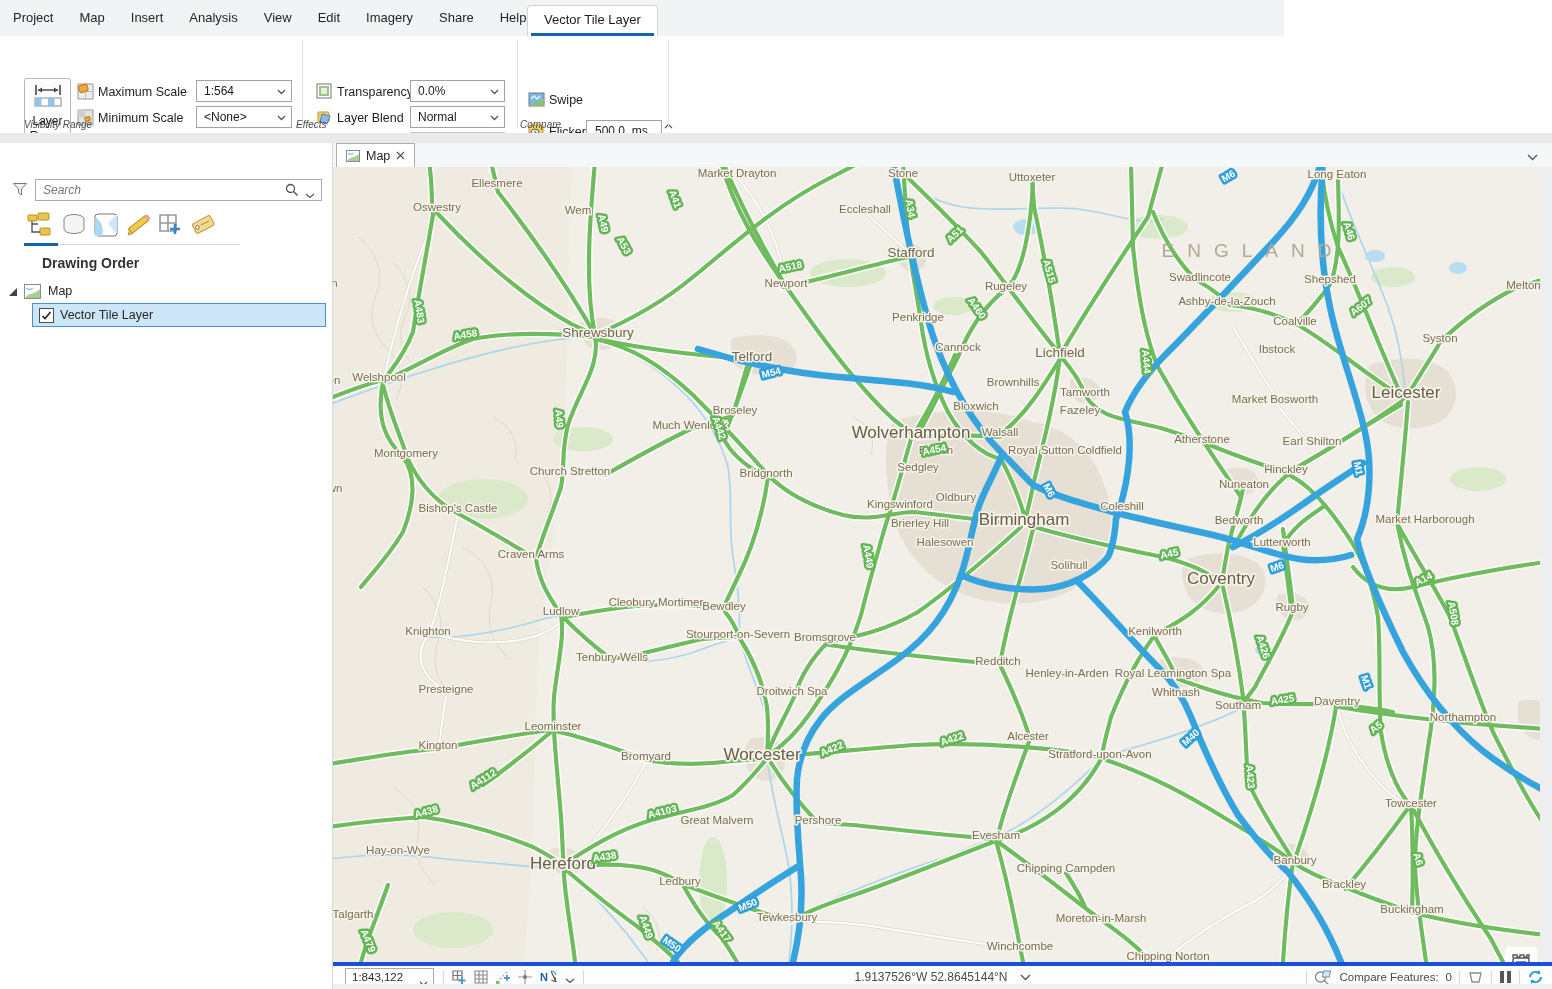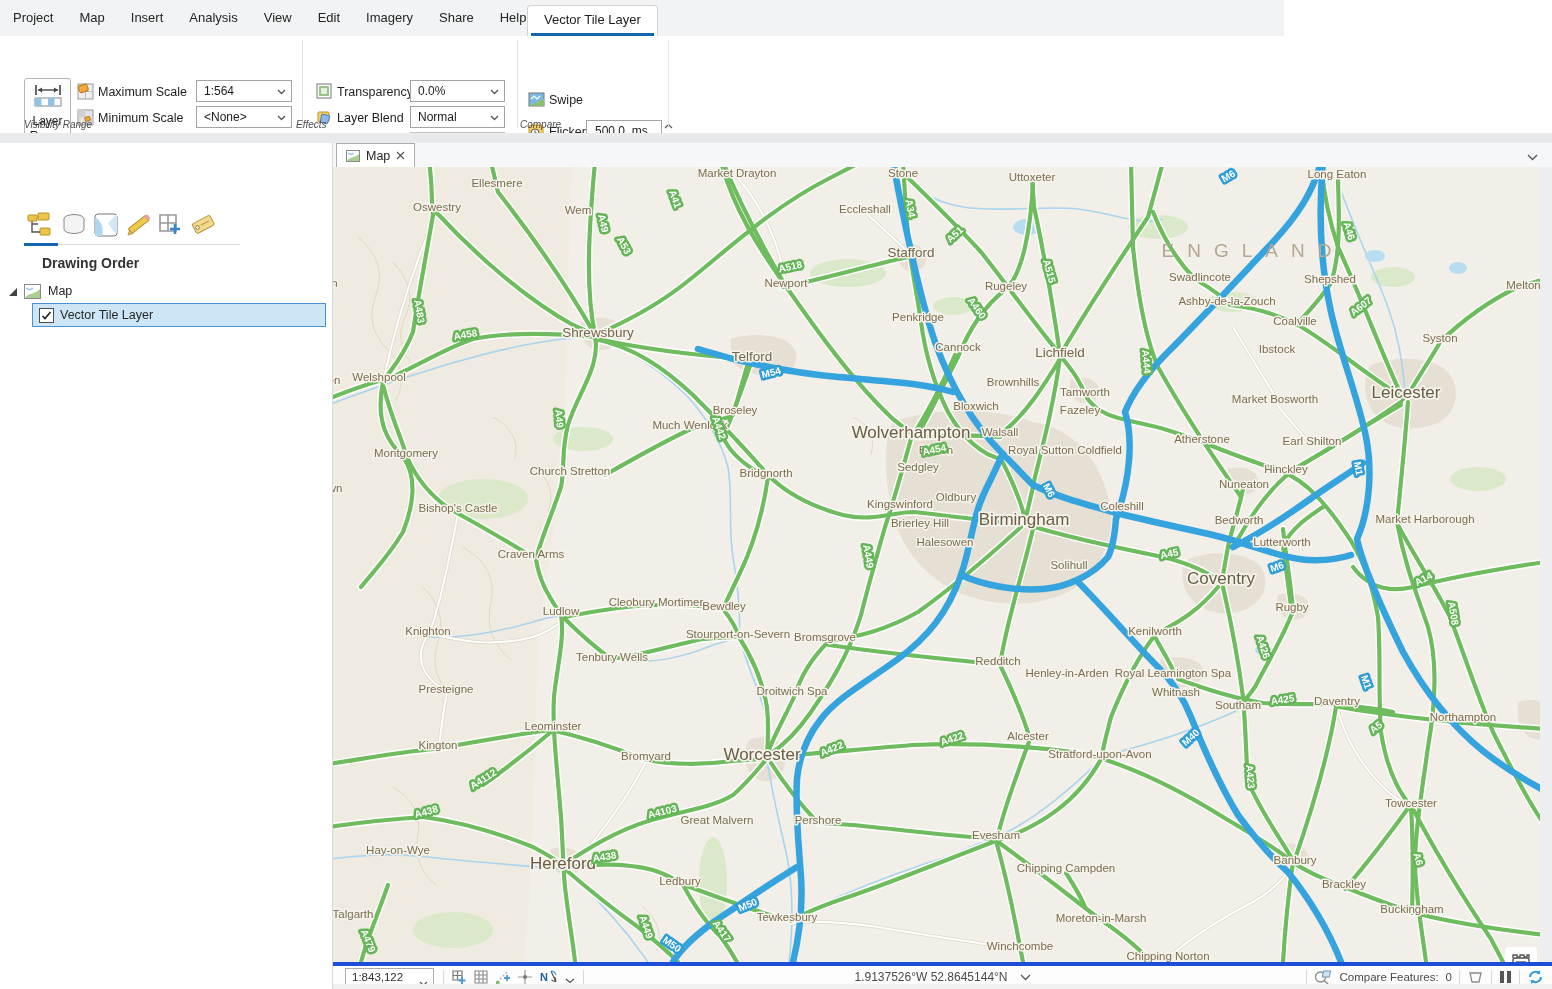--- a/index.html
+++ b/index.html
@@ -238,20 +238,36 @@
           <polyline points="1,1 4.5,4.5 8,1" fill="none" stroke="#555" stroke-width="1.2"></polyline>
         </svg>
     </div>
     <div class="grp-label" style="left:520px;width:148px">Compare</div>
     <div class="vsep" style="left:668px"></div>
   </div>
 
   <div id="gap-strip"></div>
 
   <div id="contents">
+    <div class="searchrow">
+      <span style="position:absolute;left:12px;top:3px">
+        <svg width="16" height="15">
+            <path d="M1.5,1.5 h13 l-5,5.5 v6 l-3,-2.2 v-3.8 Z" fill="#f0f0f0" stroke="#777"></path>
+          </svg></span>
+      <input class="search-input" placeholder="Search" style="">
+      <span style="position:absolute;left:285px;top:4px">
+        <svg width="14" height="14">
+            <circle cx="5.5" cy="5.5" r="4" fill="none" stroke="#555" stroke-width="1.3"></circle>
+            <line x1="8.5" y1="8.5" x2="12.5" y2="12.5" stroke="#555" stroke-width="1.5"></line>
+          </svg></span>
+      <span style="position:absolute;left:305px;top:8px">
+        <svg width="10" height="6">
+            <polyline points="1,1 5,4.5 9,1" fill="none" stroke="#555" stroke-width="1.2"></polyline>
+          </svg></span>
+    </div>
     <div class="tabsrow">
       <svg class="ct-icon" style="left:26px">
         <rect x="12" y="2" width="11" height="7" rx="1" fill="#ecc54c" stroke="#b59227"></rect>
         <rect x="14" y="17" width="10" height="7" rx="1" fill="#ecc54c" stroke="#b59227"></rect>
         <path d="M6,9 v12 h8 M6,13 h6" fill="none" stroke="#555" stroke-width="1.4"></path>
         <rect x="2" y="4" width="9" height="6" rx="1" fill="#ecc54c" stroke="#b59227"></rect>
       </svg>
       <svg class="ct-icon" style="left:60px">
         <ellipse cx="14" cy="8" rx="10" ry="4.5" fill="#f4f4f4" stroke="#888"></ellipse>
         <path d="M4,8 v10 a10,4.5 0 0 0 20,0 v-10" fill="#f4f4f4" stroke="#888"></path>

